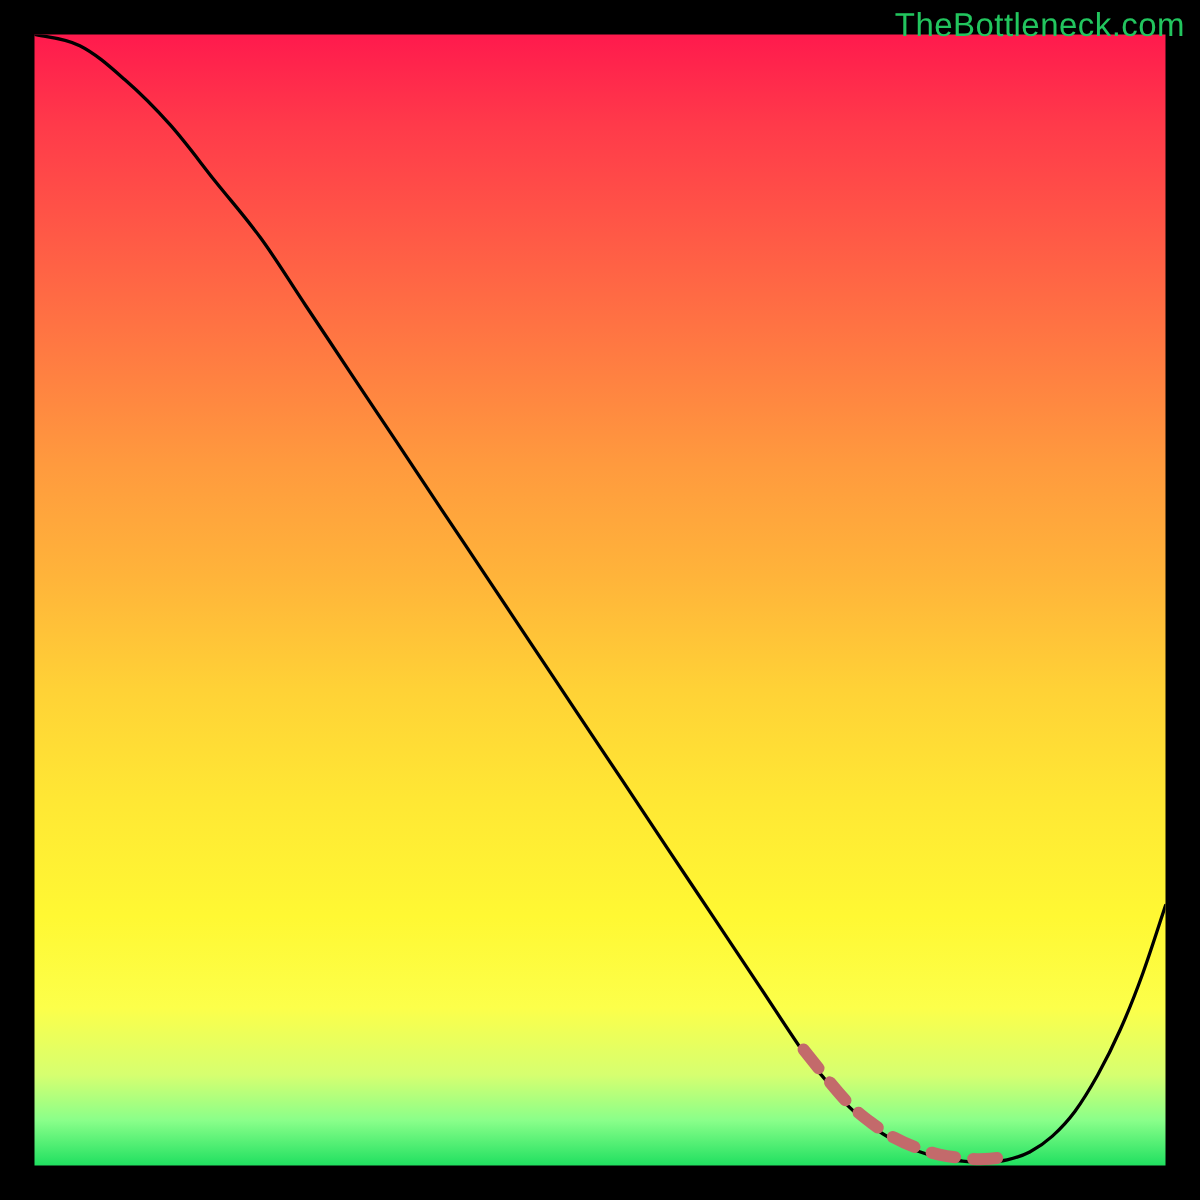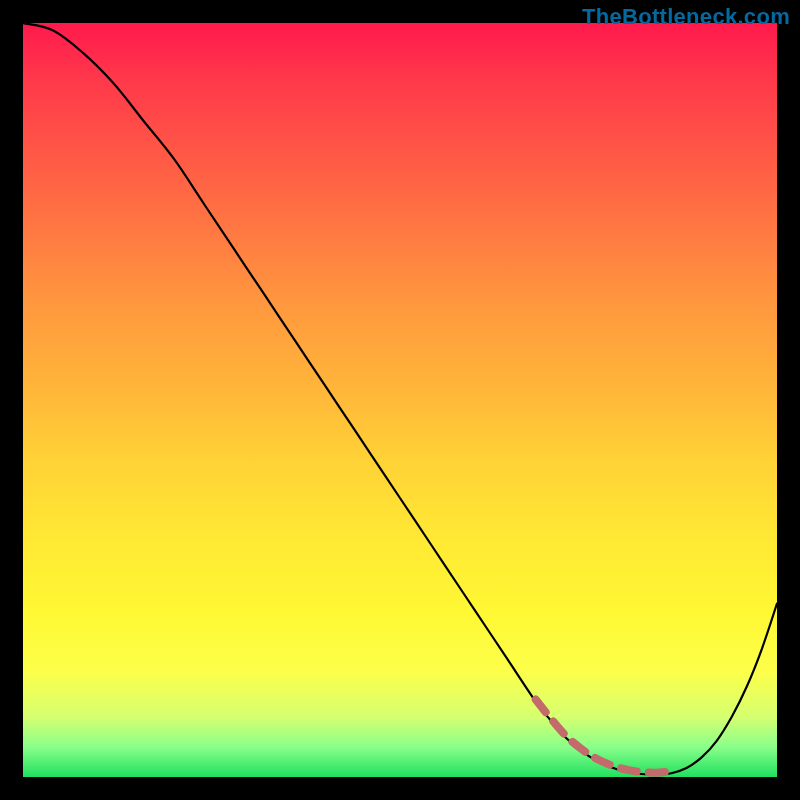--- a/index.html
+++ b/index.html
@@ -29,23 +29,23 @@
       #fff833 78%,
       #fcff4a 86%,
       #d6ff70 92%,
       #8aff8a 96%,
       #20e060 100%);
   }
   .watermark {
     position: absolute;
     top: 4px;
     right: 10px;
-    color: #0369a1;
+    color: #22c55e;
     font-size: 22px;
-    font-weight: 700;
+    font-weight: 400;
     letter-spacing: 0.3px;
     z-index: 5;
   }
   svg.plot {
     position: absolute;
     left: 0;
     top: 0;
     width: 754px;
     height: 754px;
     z-index: 2;

